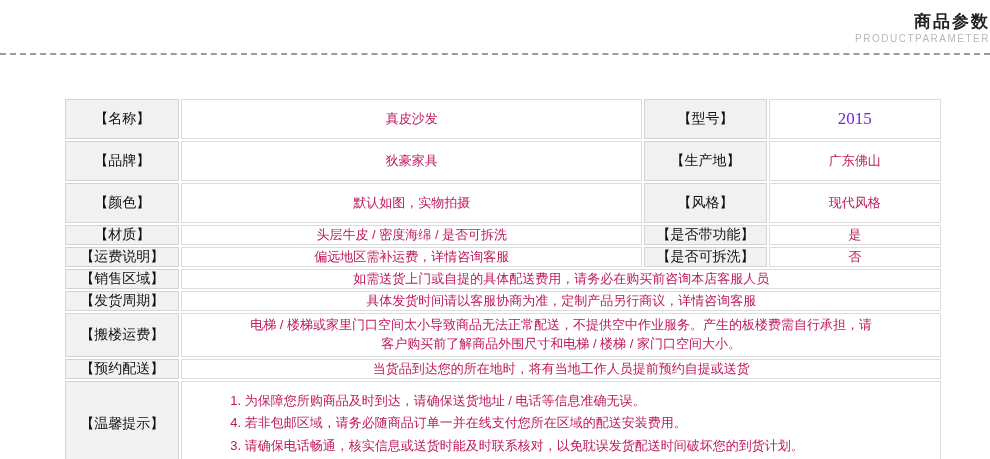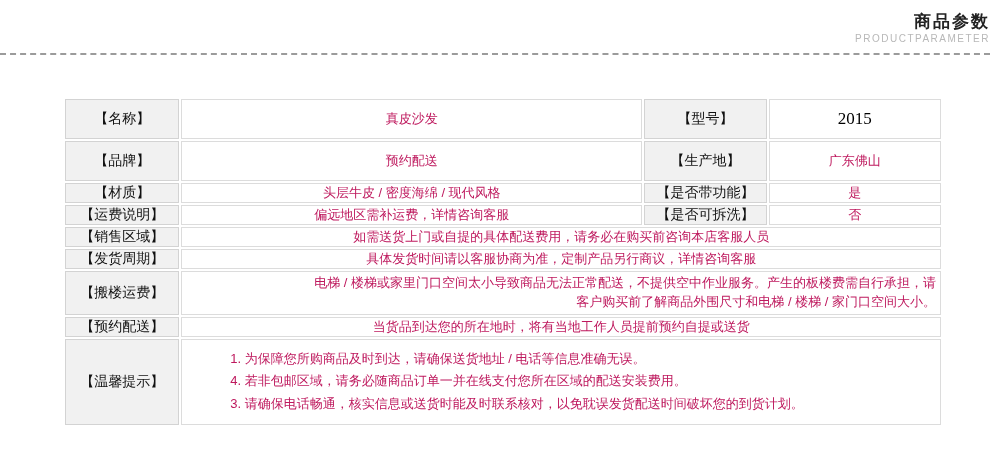--- a/index.html
+++ b/index.html
@@ -56,24 +56,24 @@
     white-space: nowrap;
   }
   td.value-cell {
     background: #ffffff;
     font-size: 13px;
     color: #be185d;
   }
   td.serif-num {
     font-family: "Liberation Serif", serif;
     font-size: 17px;
-    color: #000000;
+    color: #6d28d9;
   }
   tr.tall td { height: 40px; }
-  td.two-line { height: 38px; line-height: 1.45; padding: 2px 4px; text-align: right; }
+  td.two-line { height: 38px; line-height: 1.45; padding: 2px 4px; }
   td.tips-cell {
     height: 80px;
     text-align: left;
     padding: 8px 20px 8px 48px;
     line-height: 1.75;
   }
   .tip-line { white-space: nowrap; }
 </style>
 </head>
 <body>
@@ -96,27 +96,33 @@
     </colgroup>
     <tbody>
       <tr class="tall">
         <td class="label-cell">【名称】</td>
         <td class="value-cell">真皮沙发</td>
         <td class="label-cell">【型号】</td>
         <td class="value-cell serif-num">2015</td>
       </tr>
       <tr class="tall">
         <td class="label-cell">【品牌】</td>
-        <td class="value-cell">预约配送</td>
+        <td class="value-cell">狄豪家具</td>
         <td class="label-cell">【生产地】</td>
         <td class="value-cell">广东佛山</td>
       </tr>
+      <tr class="tall">
+        <td class="label-cell">【颜色】</td>
+        <td class="value-cell">默认如图，实物拍摄</td>
+        <td class="label-cell">【风格】</td>
+        <td class="value-cell">现代风格</td>
+      </tr>
       <tr>
         <td class="label-cell">【材质】</td>
-        <td class="value-cell">头层牛皮 / 密度海绵 / 现代风格</td>
+        <td class="value-cell">头层牛皮 / 密度海绵 / 是否可拆洗</td>
         <td class="label-cell">【是否带功能】</td>
         <td class="value-cell">是</td>
       </tr>
       <tr>
         <td class="label-cell">【运费说明】</td>
         <td class="value-cell">偏远地区需补运费，详情咨询客服</td>
         <td class="label-cell">【是否可拆洗】</td>
         <td class="value-cell">否</td>
       </tr>
       <tr>

